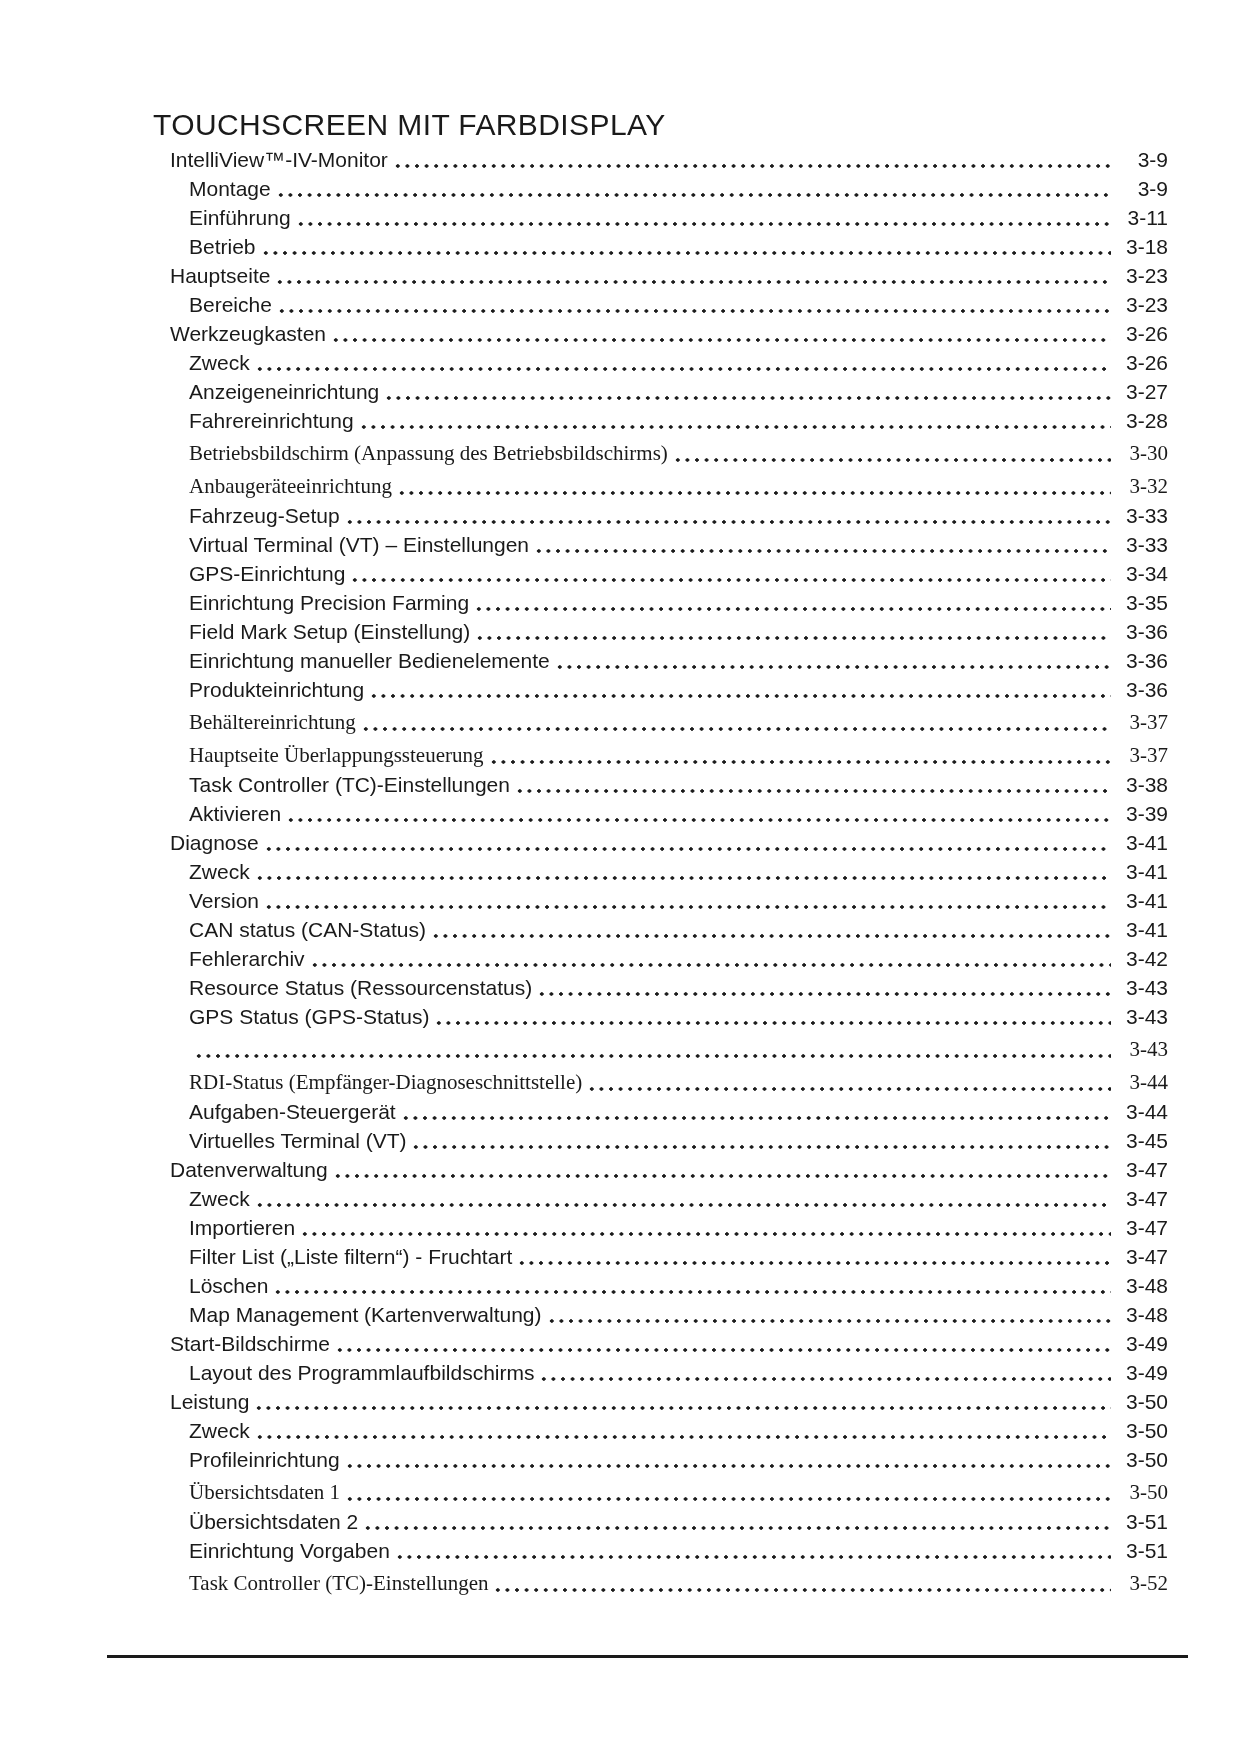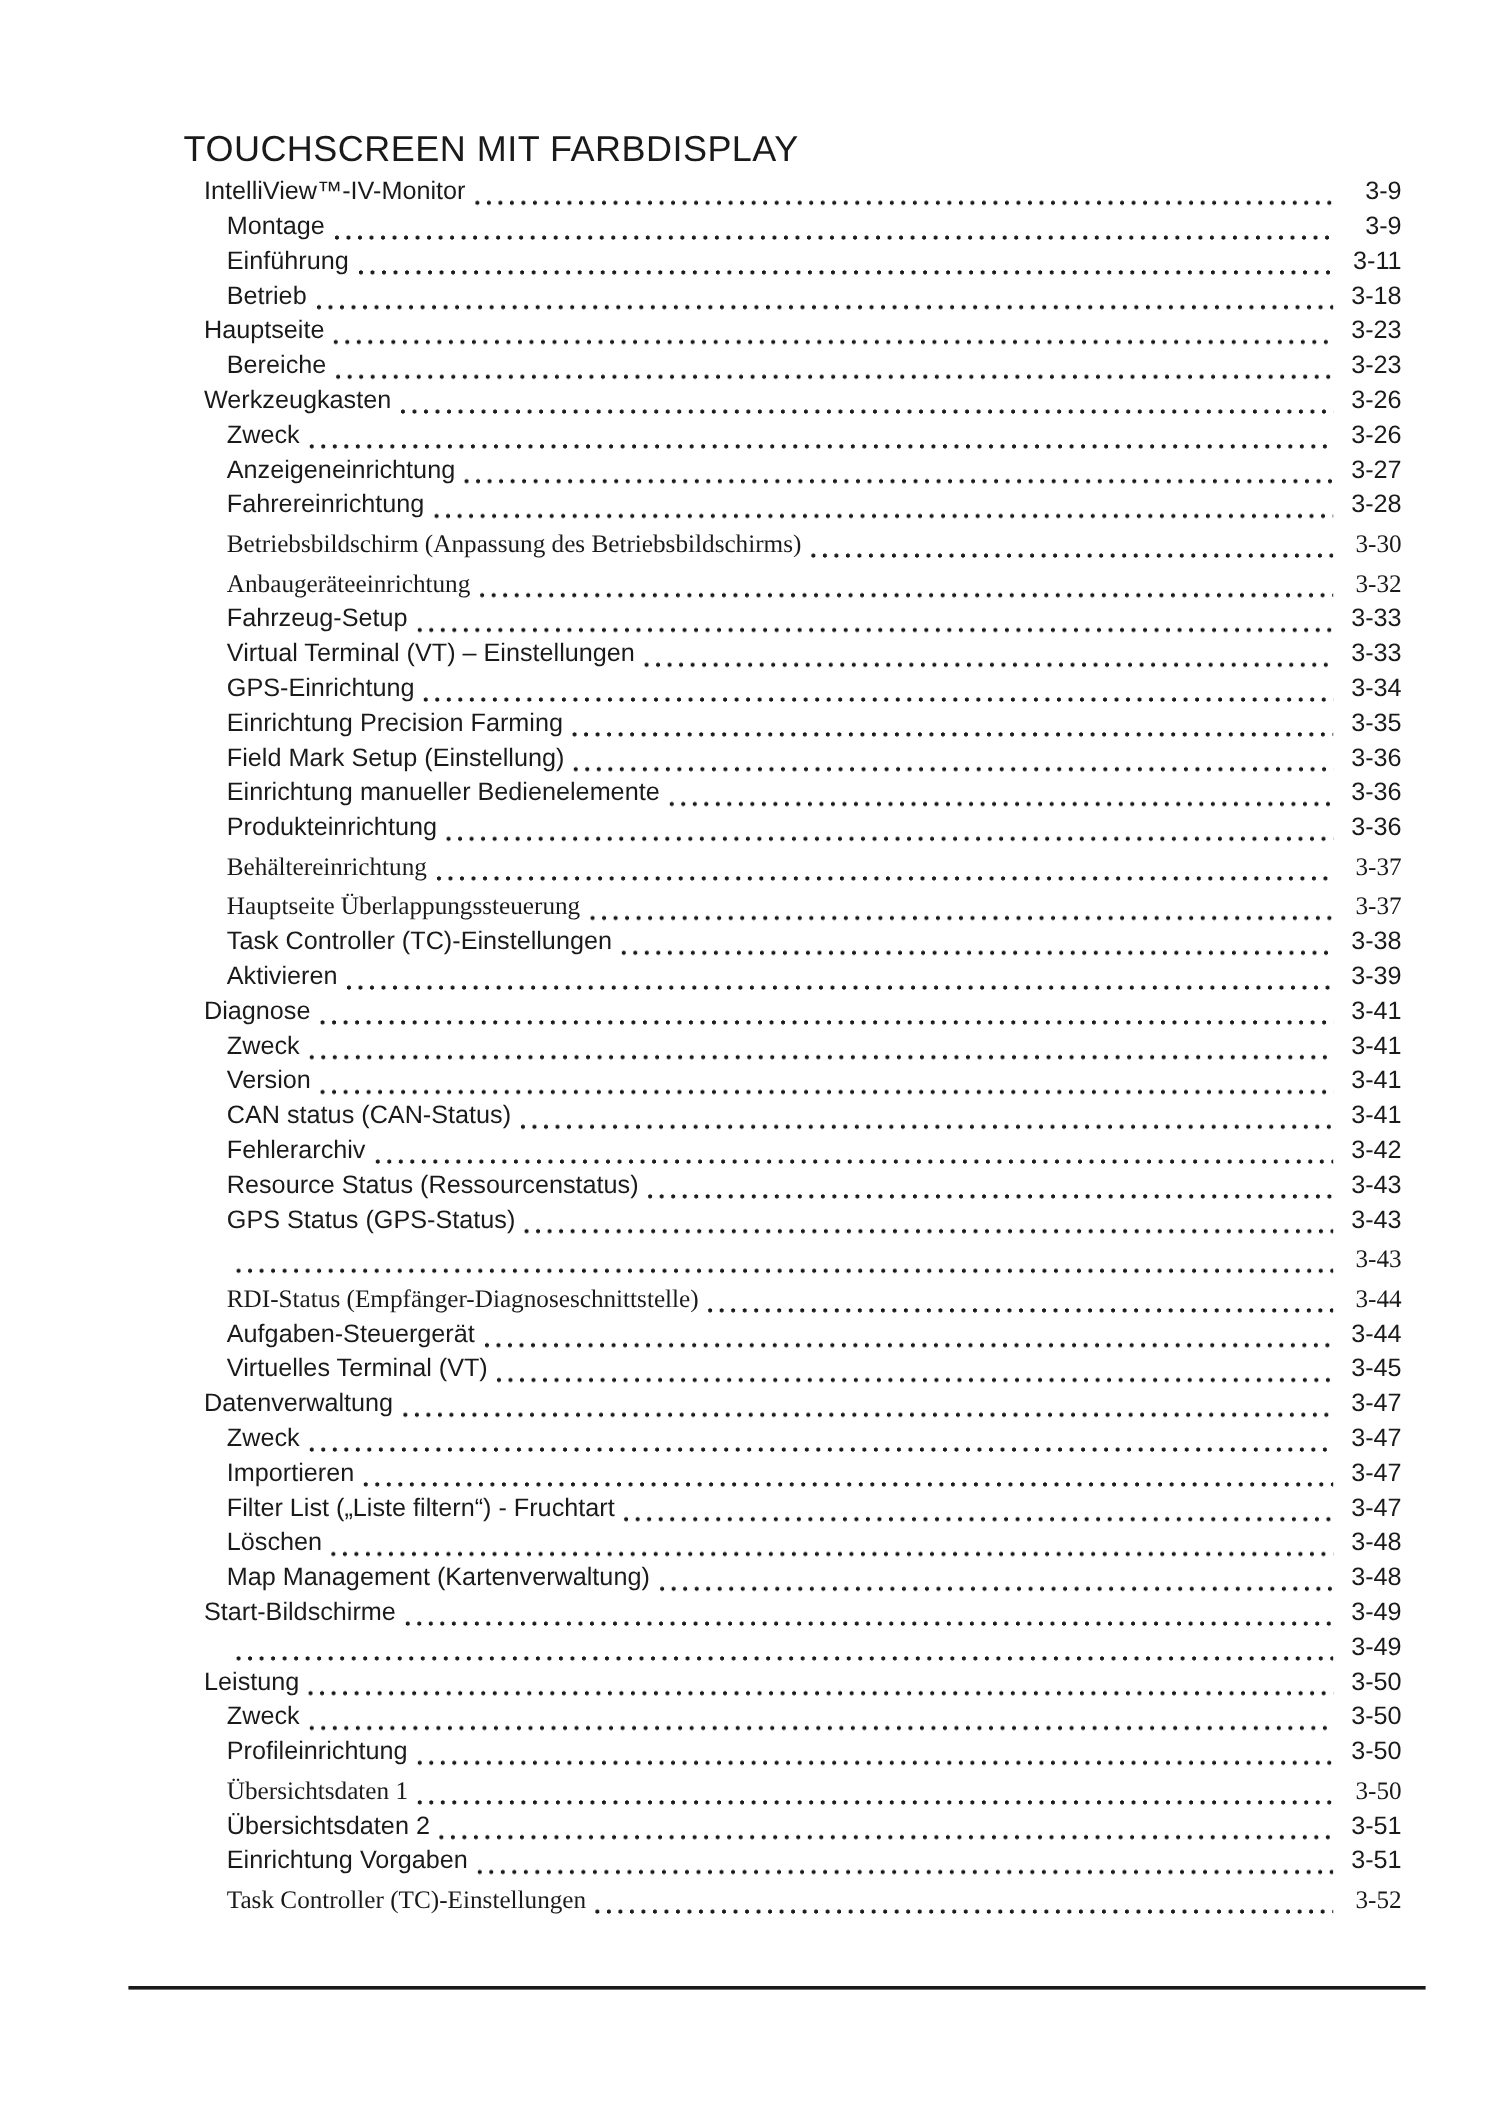--- a/index.html
+++ b/index.html
@@ -23,21 +23,21 @@
     font-weight: 400;
     letter-spacing: 0.4px;
     white-space: nowrap;
   }
   .toc {
     margin-left: 153px;
     margin-right: 73px; 
   }
   .toc-row {
     display: flex;
-    align-items: center;
+    align-items: flex-start;
     height: 29px;
     white-space: nowrap;
   }
   .toc-row.sp { margin-top: 4px; font-family: Liberation Serif, serif; }
   .toc-row.lvl1 { padding-left: 17px; }
   .toc-row.lvl2 { padding-left: 36px; }
   .toc-label {
     font-size: 21px;
     line-height: 29px;
     flex: 0 0 auto;
@@ -272,20 +272,21 @@
     <span class="toc-label">Map Management (Kartenverwaltung)</span>
     <span class="dots"></span>
     <span class="toc-page">3-48</span>
   </div>
       <div class="toc-row lvl1">
     <span class="toc-label">Start-Bildschirme</span>
     <span class="dots"></span>
     <span class="toc-page">3-49</span>
   </div>
       <div class="toc-row lvl2">
+    <span class="toc-label">Layout des Programmlaufbildschirms</span>
     <span class="dots"></span>
     <span class="toc-page">3-49</span>
   </div>
       <div class="toc-row lvl1">
     <span class="toc-label">Leistung</span>
     <span class="dots"></span>
     <span class="toc-page">3-50</span>
   </div>
       <div class="toc-row lvl2">
     <span class="toc-label">Zweck</span>

